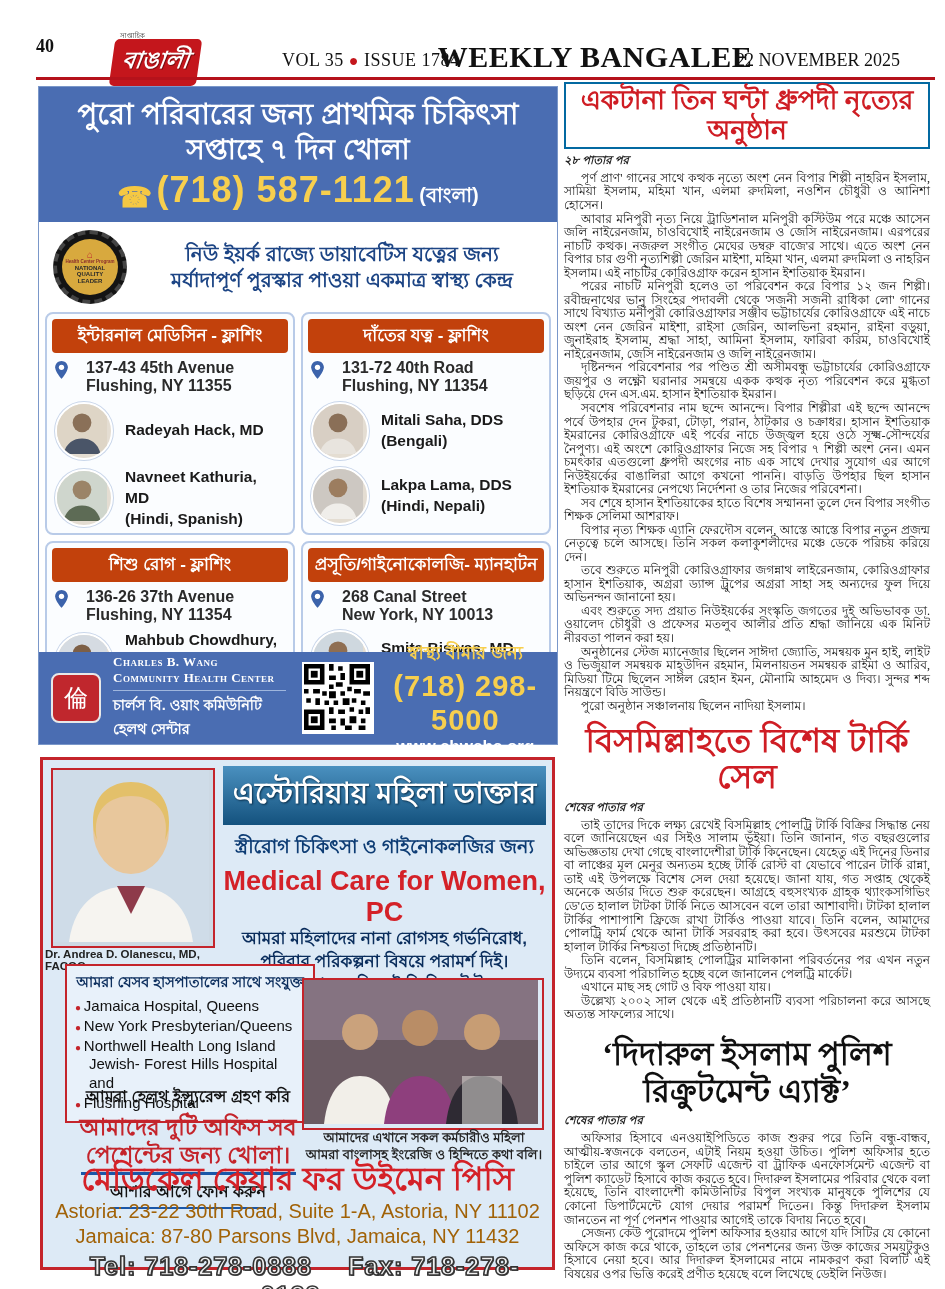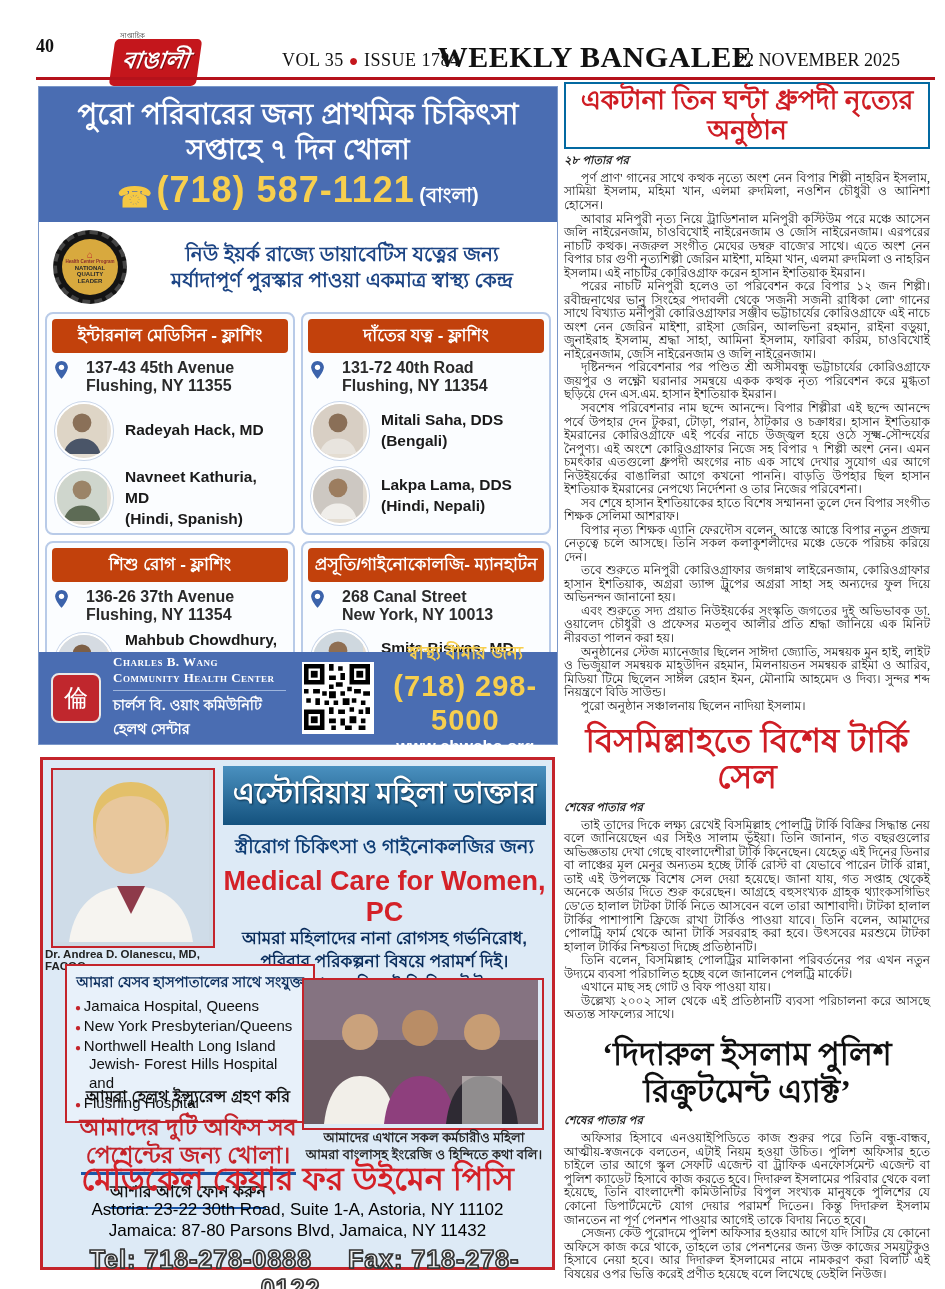--- a/index.html
+++ b/index.html
@@ -80,21 +80,21 @@
   .wa-group{position:absolute;right:8px;top:218px;width:238px;height:148px;border:2px solid #c4242b;overflow:hidden;}
   .wa-group-caption{position:absolute;right:8px;top:370px;width:240px;text-align:center;
                     font-size:13px;font-weight:bold;color:#222;line-height:1.3;}
   .wa-notes{position:absolute;left:2px;top:324px;width:286px;text-align:center;}
   .wa-ins{font-size:16px;font-weight:bold;color:#111;}
   .wa-offices{color:#c4242b;font-weight:bold;font-size:23px;line-height:1.2;margin-top:3px;}
   .wa-underline{width:215px;height:3px;background:#1a57a8;margin:3px auto 4px;}
   .wa-call{font-size:16px;font-weight:bold;color:#111;border-bottom:2px solid #1a57a8;display:inline-block;padding-bottom:1px;}
   .wa-bottom{position:absolute;left:0;right:0;top:402px;text-align:center;}
   .wa-name-bn{color:#d42128;font-weight:bold;font-size:32px;line-height:1.1;}
-  .wa-addr{font-size:17px;color:#000000;line-height:1.25;margin-top:2px;}
+  .wa-addr{font-size:20px;color:#a16207;line-height:1.25;margin-top:2px;}
   .wa-telfax{font-size:25px;font-weight:bold;letter-spacing:1px;margin-top:3px;color:#f0f0f0;
              -webkit-text-stroke:1.6px #333;text-shadow:1px 1px 0 #555;}
   .wa-telfax span{margin:0 14px;}
   
   .articles{position:absolute;left:564px;top:82px;width:366px;}
   .a-headbox{border:2px solid #0369a1;color:#cf1d24;font-weight:bold;font-size:26.5px;
              text-align:center;padding:1px 0;line-height:1.15;}
   .a-head-red{color:#cf1d24;font-weight:bold;font-size:33px;text-align:center;margin-top:10px;line-height:1.1;}
   .a-head-blk{color:#101010;font-weight:bold;font-size:32px;text-align:center;line-height:1.15;margin-top:14px;
               font-family:"Liberation Serif",serif;}

